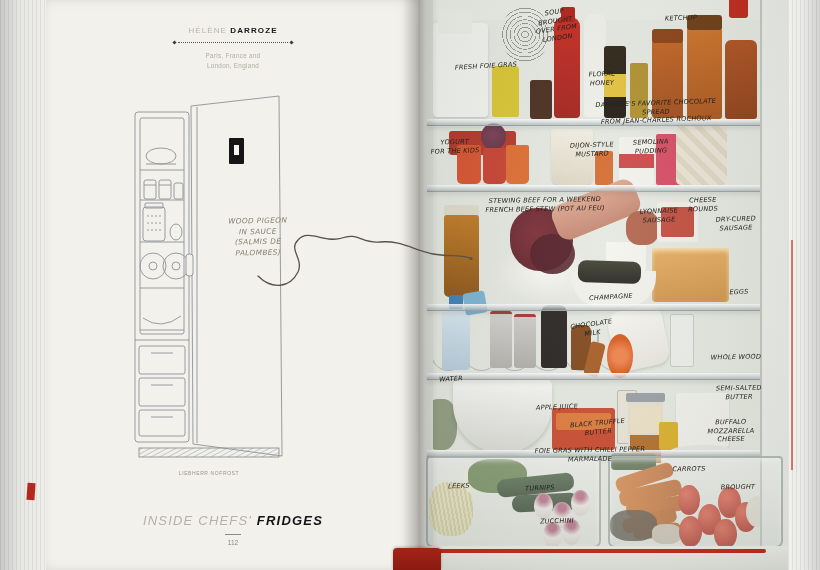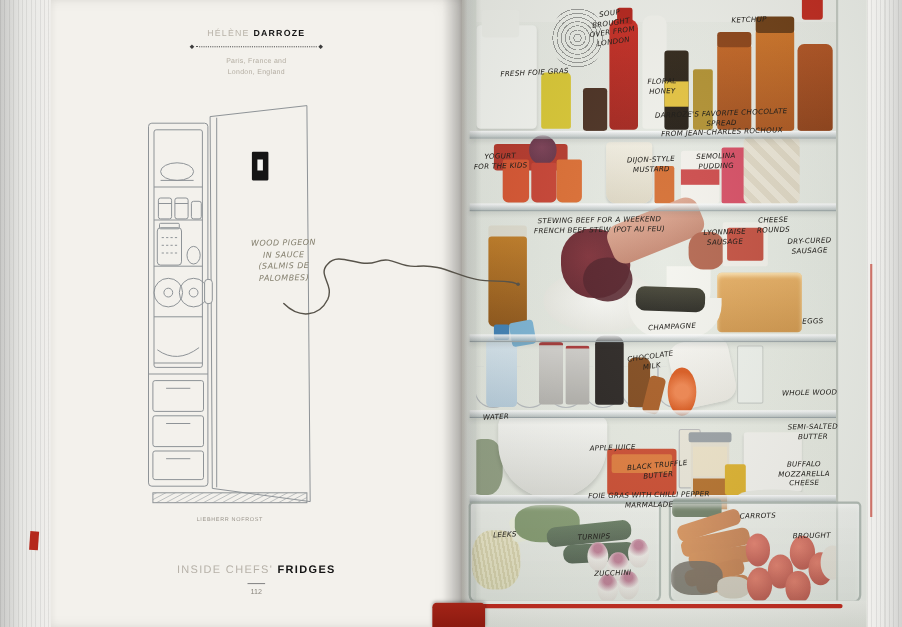--- a/index.html
+++ b/index.html
@@ -46,21 +46,21 @@
   .hw{position:absolute;transform:translateX(-50%) rotate(var(--r,0deg));
     font:italic 6.5px/1.32 "DejaVu Sans",sans-serif;color:#23211d;
     white-space:pre-line;text-align:center;letter-spacing:.25px;z-index:30;}
   .hw-pencil{position:absolute;transform:translateX(-50%) rotate(var(--r,0deg));
     font:italic 7.3px/1.45 "DejaVu Sans",sans-serif;color:#85806f;
     white-space:pre-line;text-align:center;letter-spacing:.4px;z-index:10;}
 
   .drawing-caption{position:absolute;top:470px;left:87px;width:152px;text-align:center;
     font-size:5px;color:#9a958c;letter-spacing:.6px;}
   .footer{position:absolute;top:513px;left:0;right:0;text-align:center;}
-  .footer-title-row{font-size:10px;letter-spacing:1.2px;}
+  .footer-title-row{font-size:13px;letter-spacing:1.2px;font-style:italic;}
   .footer-title-row .series{color:#b6b1a8;}
   .footer-title-row .title{font-weight:bold;color:#141414;}
   .footer-line{width:16px;margin:6px auto 4px;border-top:1px solid #8a8a8a;}
   .pagenum{font-size:6.5px;color:#8a867e;}
 
   .fridge-drawing{position:absolute;left:87px;top:90px;width:152px;height:382px;z-index:5;}
   .squiggle{position:absolute;left:228px;top:210px;width:256px;height:92px;z-index:40;pointer-events:none;}
 
   
   .photo{position:absolute;inset:0;overflow:hidden;

